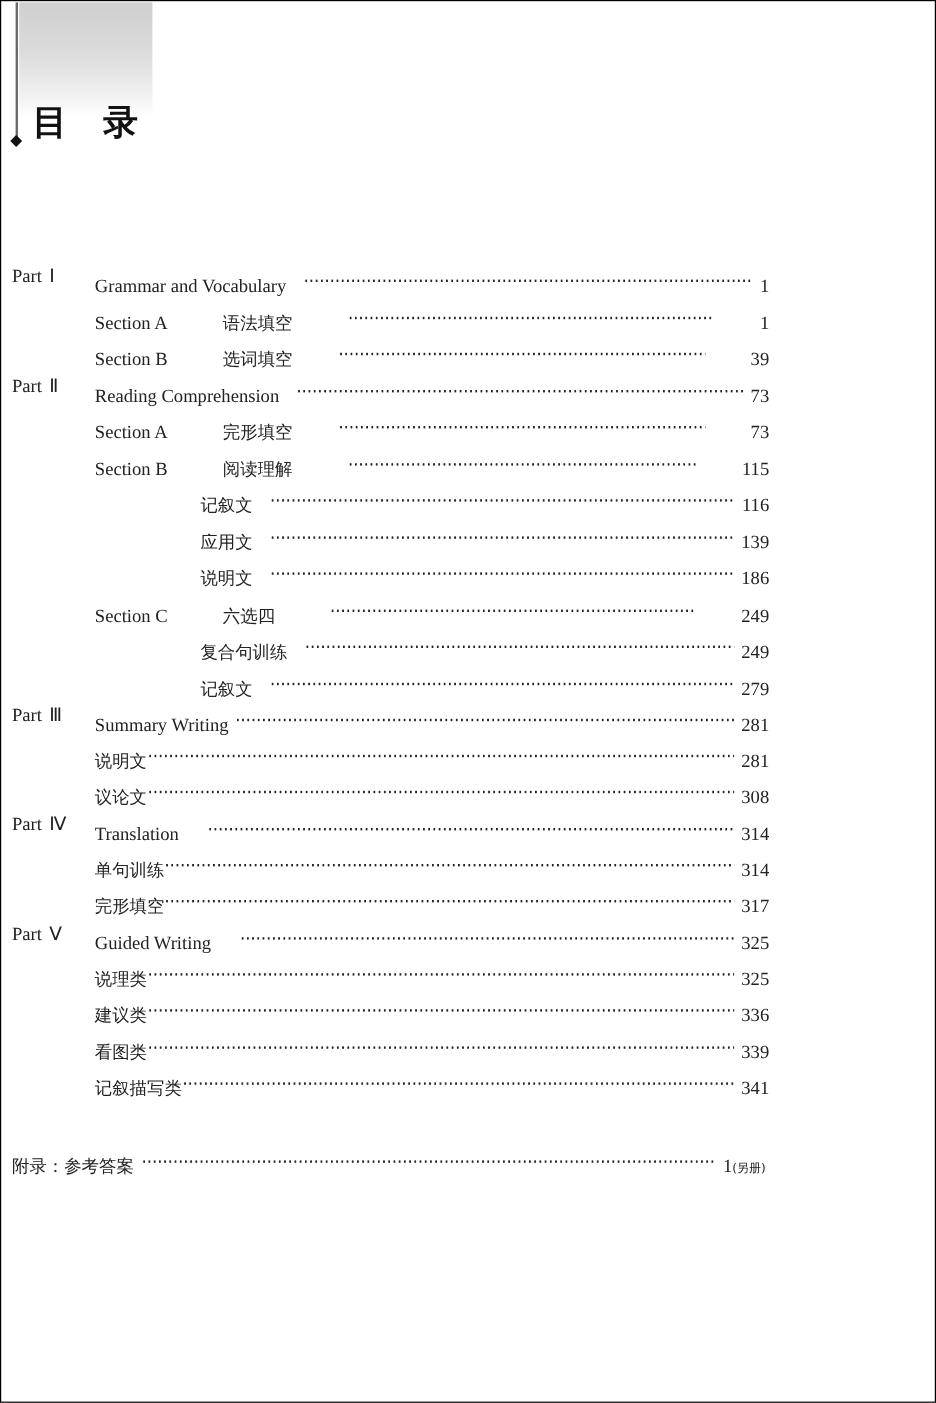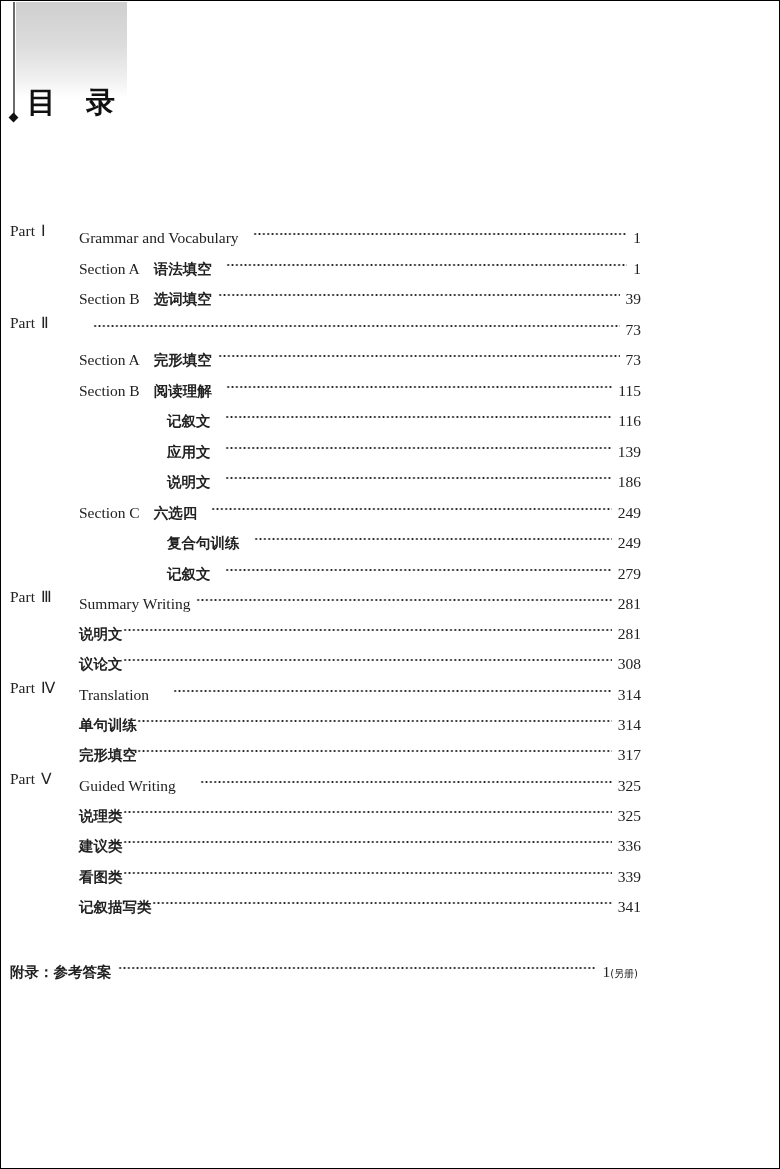--- a/index.html
+++ b/index.html
@@ -86,21 +86,20 @@
       display: flex;
       align-items: baseline;
       white-space: nowrap;
     }
     .row .entry .sec {
       margin-right: 14px;
     }
     .row .entry .zh {
       font-family: "DejaVu Sans", sans-serif;
       font-size: 14.5px;
-      font-weight: bold;
     }
     .row .leader {
       flex: 1 1 auto;
       overflow: hidden;
       margin: 0 6px;
       height: 24px;
       position: relative;
     }
     .row .leader::before {
       content: "";
@@ -111,21 +110,21 @@
       background-image: radial-gradient(circle, #222 0.9px, transparent 1.1px);
       background-size: 4.35px 2px;
       background-repeat: repeat-x;
     }
     .row .page {
       flex: 0 0 auto;
       text-align: right;
       font-family: "Liberation Serif", serif;
     }
     .lvl1 .entry { left: 79px; right: 55px; }
-    .lvl2 .entry { left: 79px; right: 55px; }
+    .lvl2 .entry { left: 79px; right: 55px; gap: 32px; }
     .lvl3 .entry { left: 167px; right: 55px; }
     .lvlz .entry { left: 79px; right: 55px; }
     .appendix .entry { left: 10px; right: 55px; }
     .appendix .page { font-family: "Liberation Serif", serif; }
     .appendix .page .zh-small { font-family: "DejaVu Sans", sans-serif; font-size: 10px; }
     .gap-lg .leader { margin-left: 14px; }
   </style>
 </head>
 <body>
 
@@ -159,20 +158,21 @@
       <span class="sec">Section B</span>
       <span class="zh">选词填空</span>
       <span class="leader"></span>
       <span class="page">39</span>
     </div>
   </div>
 
   <div class="row lvl1" style="top:311px">
     <span class="part"><span>Part</span><span class="num">Ⅱ</span></span>
     <div class="entry gap-lg">
+      <span>Reading Comprehension</span>
       <span class="leader"></span>
       <span class="page">73</span>
     </div>
   </div>
   <div class="row lvl2" style="top:341px">
     <div class="entry">
       <span class="sec">Section A</span>
       <span class="zh">完形填空</span>
       <span class="leader"></span>
       <span class="page">73</span>

